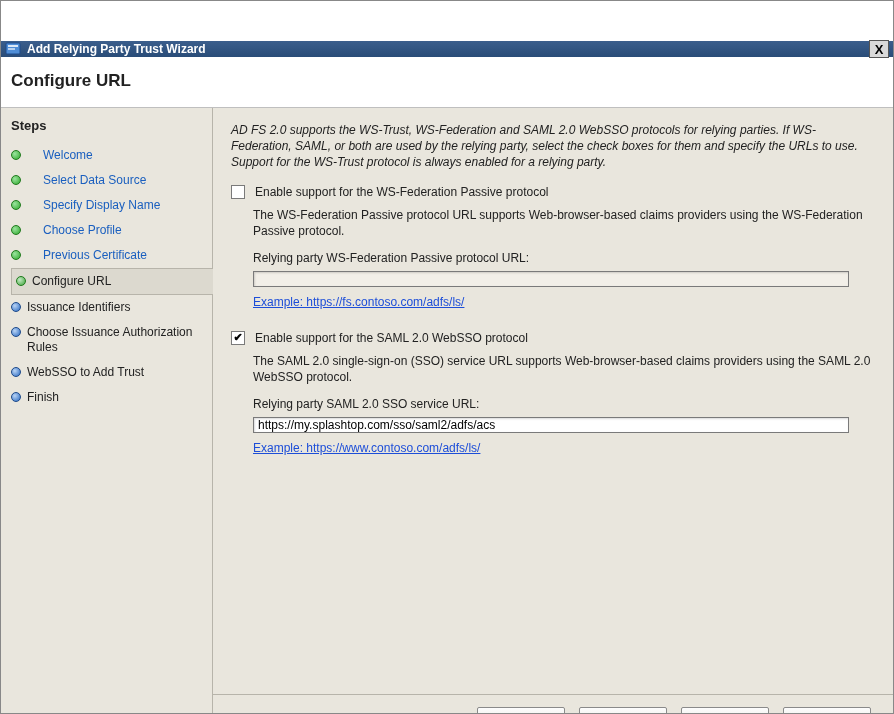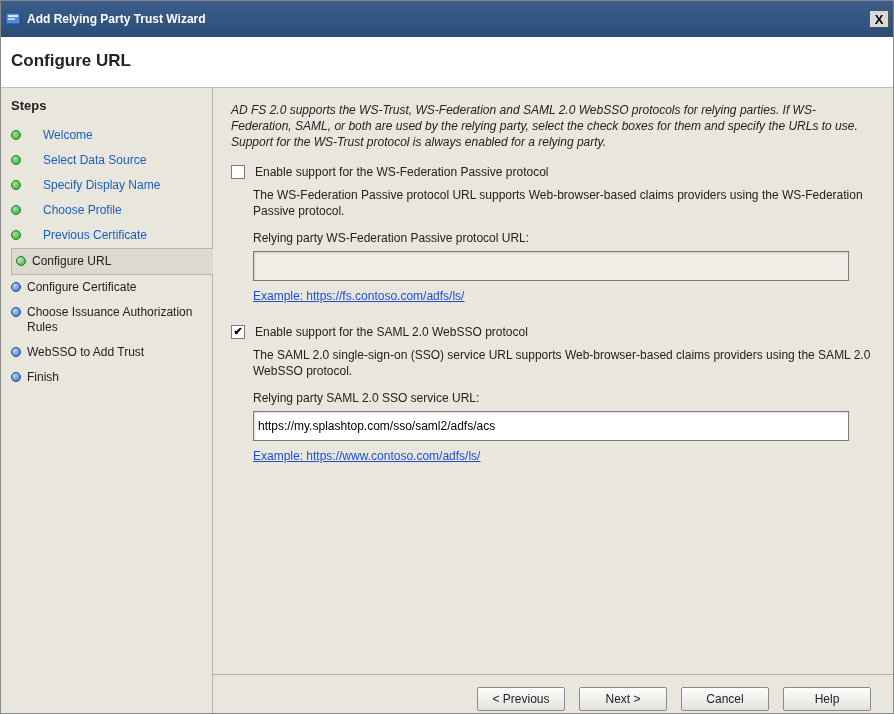--- a/index.html
+++ b/index.html
@@ -8,26 +8,27 @@
       font-size: 12px;
       background: #fff;
       width: 894px;
       height: 714px;
       overflow: hidden;
       border: 1px solid #888;
     }
     .titlebar {
       background: linear-gradient(to bottom, #3b5e8c, #294c78);
       color: #fff;
-      height: 36px;
+      height: 16px;
       display: flex;
       align-items: center;
       padding: 0 4px;
       font-weight: bold;
       font-size: 12px;
+      margin-top: 40px;
     }
     .titlebar-icon {
       width: 16px; height: 16px; margin-right: 6px;
       display: inline-flex; align-items: center; justify-content: center;
     }
     .titlebar-title { flex: 1; }
     .titlebar-close {
       width: 20px; height: 18px;
       background: #d9d9d9;
       border: 1px solid #555;
@@ -127,21 +128,21 @@
       color: #222;
       margin: 4px 0 12px 22px;
       line-height: 1.35;
     }
     .field-label {
       color: #222;
       margin: 0 0 6px 22px;
     }
     .text-input {
       width: 596px;
-      height: 30px;
+      height: 16px;
       margin-left: 22px;
       border: 1px solid #7a7a7a;
       background: #fff;
       padding: 2px 4px;
       font-family: inherit; font-size: 12px;
       box-shadow: inset 1px 1px 2px rgba(0,0,0,0.15);
     }
     .text-input[disabled] {
       background: #f2efe8;
       color: #666;
@@ -218,21 +219,21 @@
     <div class="step">
       <span class="bullet bullet-done"></span>
       <span class="step-link">Previous Certificate</span>
     </div>
     <div class="step step-current-row">
       <span class="bullet bullet-current"></span>
       <span class="step-current-label">Configure URL</span>
     </div>
     <div class="step">
       <span class="bullet bullet-todo"></span>
-      <span class="step-plain">Configure Certificate</span>
+      <span class="step-plain">Issuance Identifiers</span>
     </div>
     <div class="step">
       <span class="bullet bullet-todo"></span>
       <span class="step-plain">Choose Issuance Authorization Rules</span>
     </div>
     <div class="step">
       <span class="bullet bullet-todo"></span>
       <span class="step-plain">WebSSO to Add Trust</span>
     </div>
     <div class="step">

